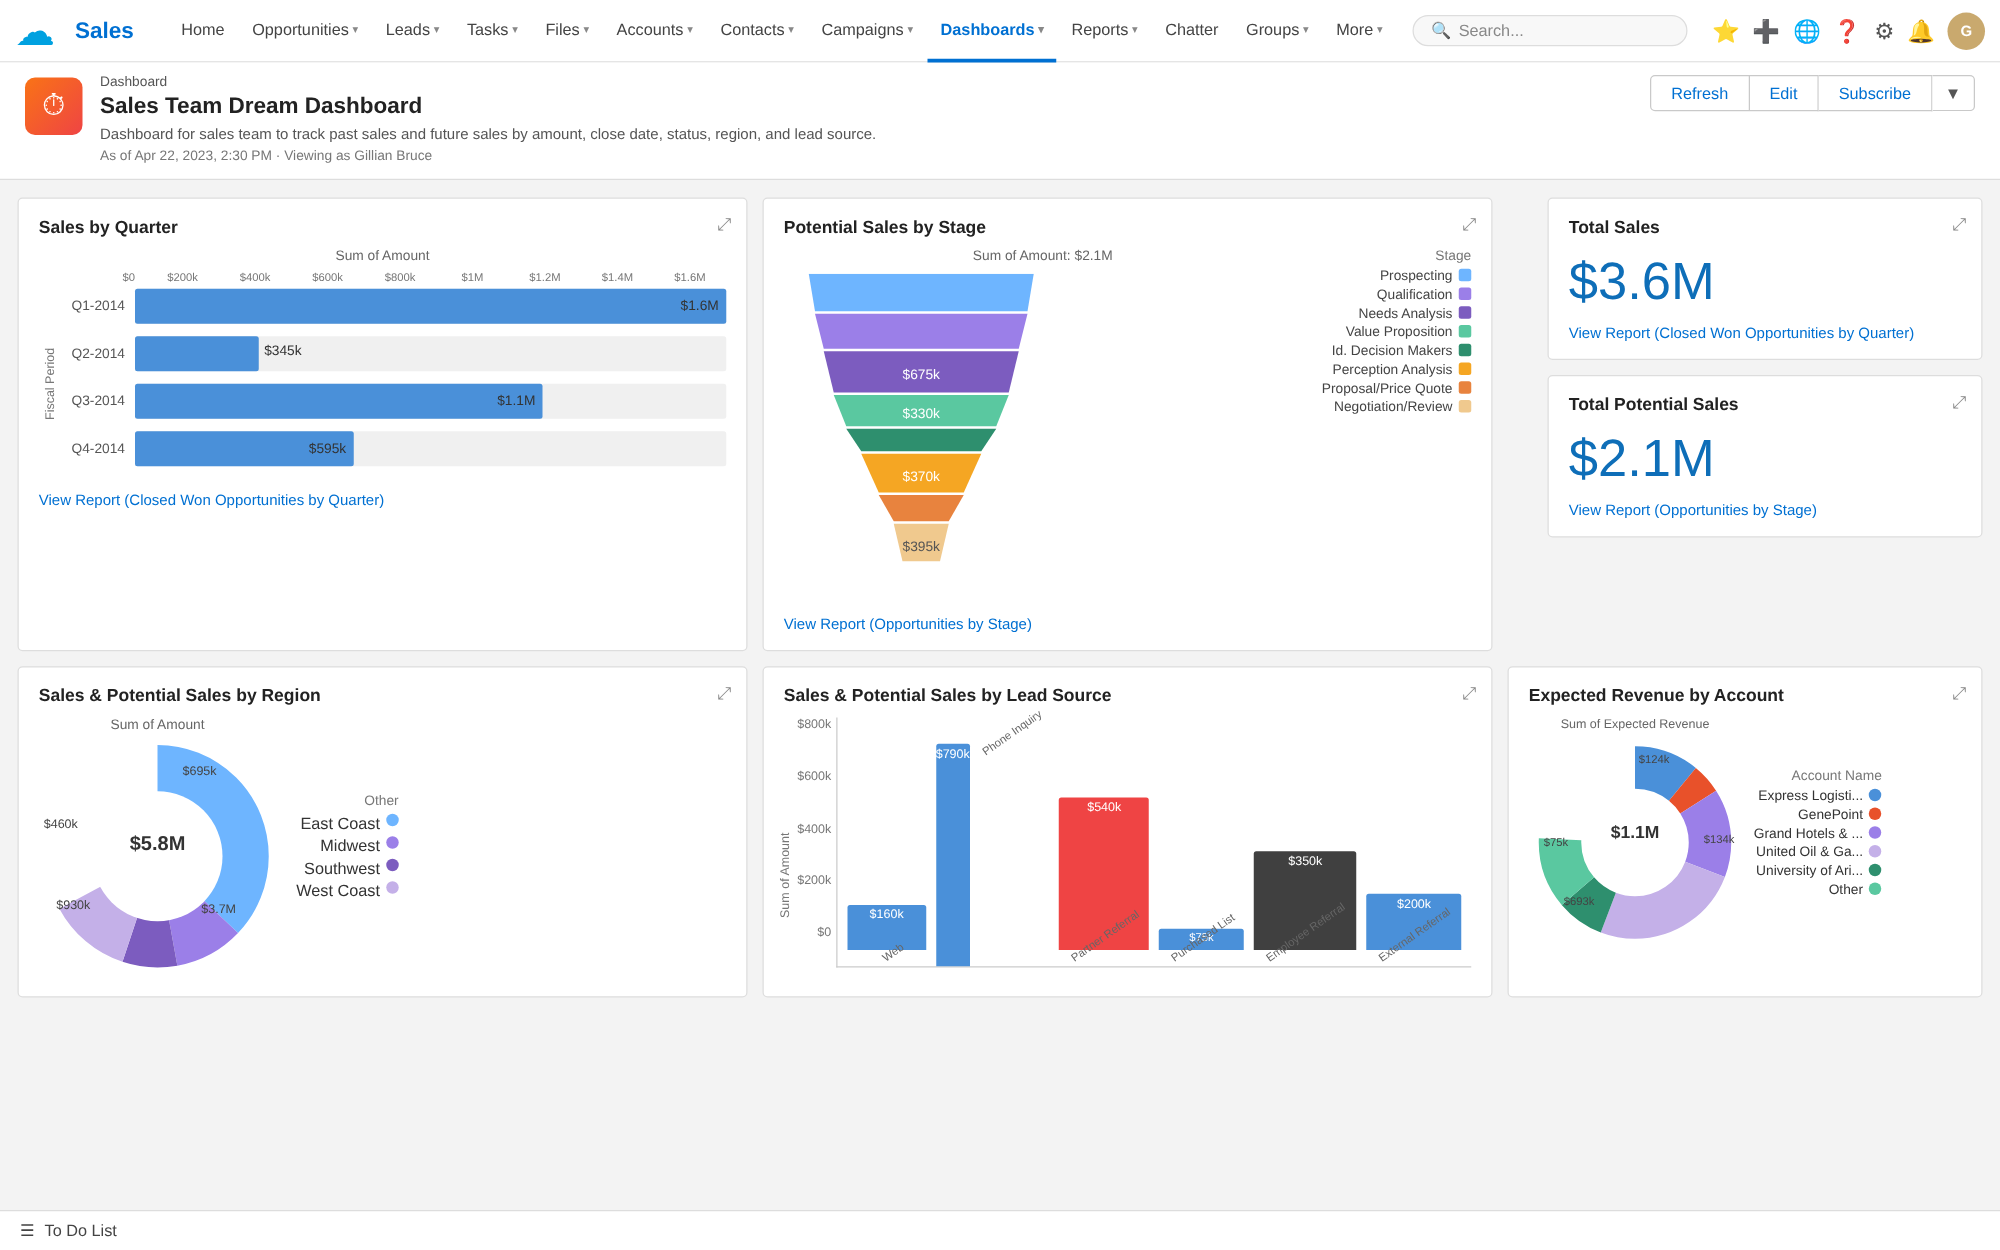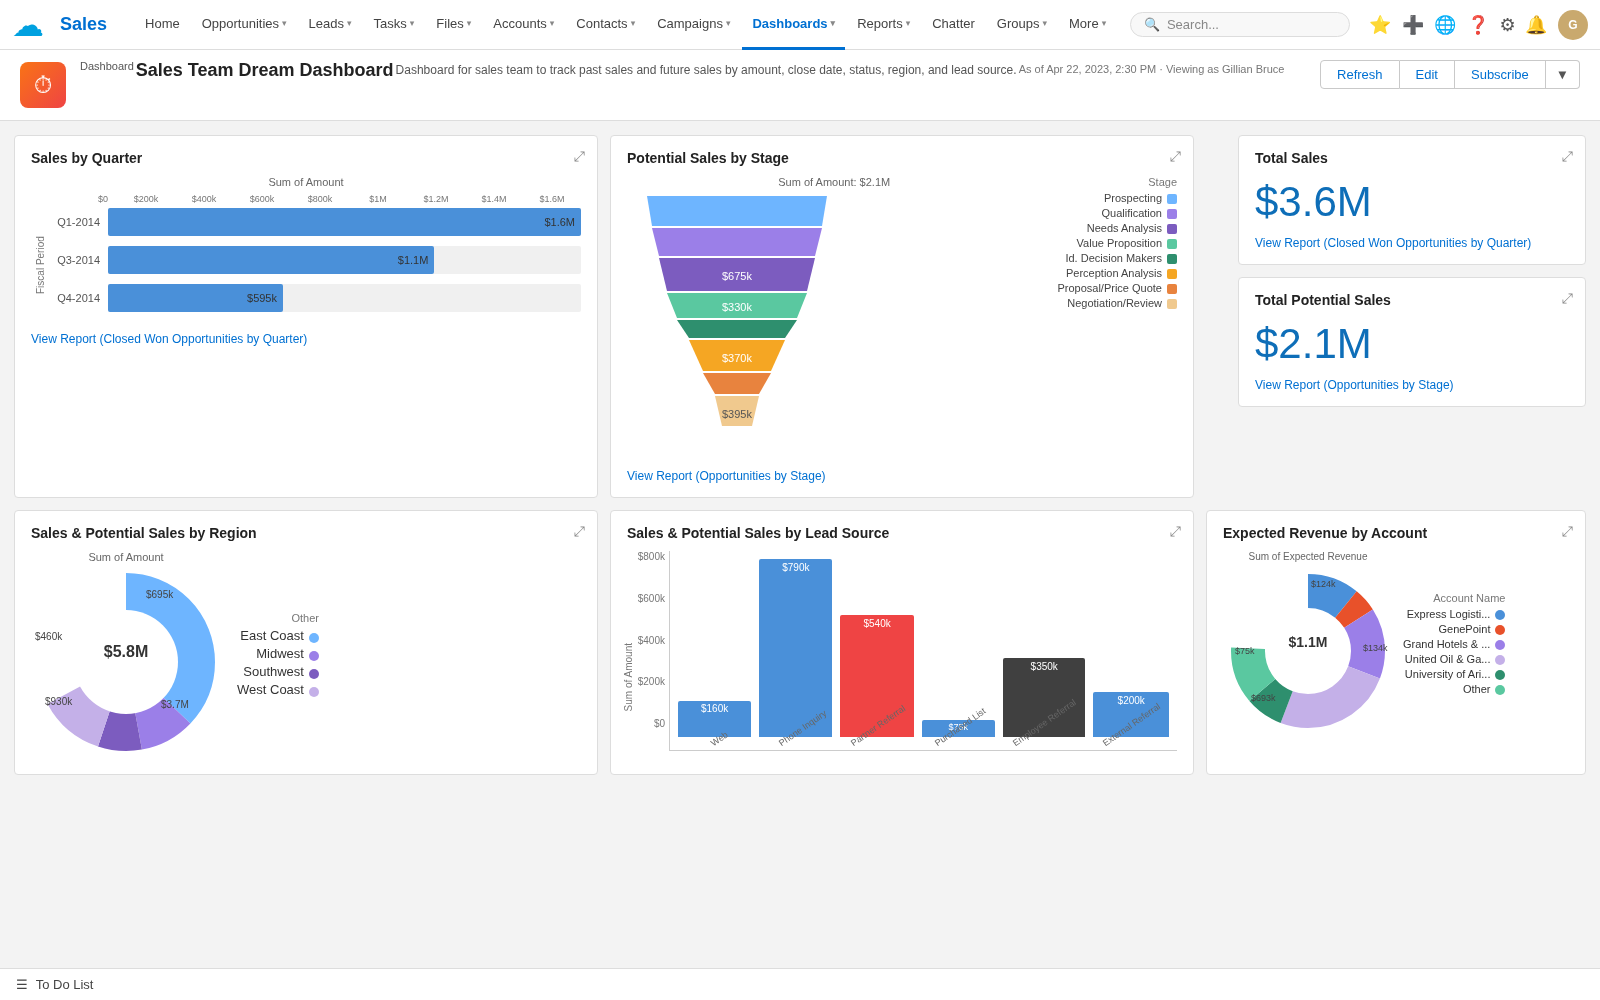--- a/index.html
+++ b/index.html
@@ -43,21 +43,21 @@
       border-bottom: 1px solid #ddd;
       display: flex; align-items: flex-start; justify-content: space-between;
     }
     .dash-header-left { display: flex; align-items: flex-start; gap: 14px; }
     .dash-icon {
       width: 46px; height: 46px; border-radius: 8px;
       background: linear-gradient(135deg, #f97316, #ef4444);
       display: flex; align-items: center; justify-content: center;
       font-size: 22px; flex-shrink: 0; margin-top: 2px;
     }
-    .dash-title-block { display: flex; flex-direction: row; gap: 2px; }
+    .dash-title-block { display: flex; flex-direction: column; gap: 2px; }
     .dash-breadcrumb { font-size: 11px; color: #555; }
     .dash-title { font-size: 18px; font-weight: bold; color: #222; }
     .dash-desc { font-size: 12px; color: #555; margin-top: 3px; }
     .dash-date { font-size: 11px; color: #777; margin-top: 3px; }
     .dash-actions { display: flex; align-items: center; gap: 0; }
     .btn-action {
       border: 1px solid #c9c9c9; background: #fff;
       padding: 6px 16px; font-size: 13px; cursor: pointer;
       color: #0070d2; font-weight: 500;
     }
@@ -101,21 +101,21 @@
     .bar-track { flex: 1; height: 28px; background: #f0f0f0; border-radius: 2px; position: relative; }
     .bar-fill { height: 100%; background: #4a90d9; border-radius: 2px; display: flex; align-items: center; justify-content: flex-end; padding-right: 6px; }
     .bar-val { font-size: 11px; color: #333; font-weight: 500; }
     .chart-x-title { text-align: center; font-size: 11px; color: #666; margin-bottom: 6px; }
 
     
     .funnel-container { display: flex; gap: 16px; align-items: flex-start; }
     .funnel-subtitle { font-size: 11px; color: #666; text-align: center; margin-bottom: 8px; }
     .funnel-legend { font-size: 11px; color: #444; }
     .funnel-legend-title { text-align: right; color: #777; margin-bottom: 4px; font-size: 11px; }
-    .legend-item { display: flex; align-items: flex-end; gap: 5px; margin-bottom: 3px; justify-content: flex-end; }
+    .legend-item { display: flex; align-items: flex-start; gap: 5px; margin-bottom: 3px; justify-content: flex-end; }
     .legend-dot { width: 10px; height: 10px; border-radius: 2px; flex-shrink: 0; }
 
     
     .bottom-bar {
       background: #fff; border-top: 1px solid #ddd;
       padding: 8px 16px; display: flex; align-items: center; gap: 8px;
       font-size: 13px; color: #444; cursor: pointer;
       position: fixed; bottom: 0; left: 0; right: 0;
     }
   </style>
@@ -200,20 +200,27 @@
       <div style="flex:1;">
         <div class="bar-chart-row">
           <div class="bar-label">Q1-2014</div>
           <div class="bar-track">
             <div class="bar-fill" style="width:100%;">
               <span class="bar-val">$1.6M</span>
             </div>
           </div>
         </div>
         <div class="bar-chart-row">
+          <div class="bar-label">Q2-2014</div>
+          <div class="bar-track">
+            <div class="bar-fill" style="width:21%;"></div>
+            <span style="position:absolute;left:calc(21% + 4px);top:6px;font-size:11px;color:#333;font-weight:500;">$345k</span>
+          </div>
+        </div>
+        <div class="bar-chart-row">
           <div class="bar-label">Q3-2014</div>
           <div class="bar-track">
             <div class="bar-fill" style="width:69%;">
               <span class="bar-val">$1.1M</span>
             </div>
           </div>
         </div>
         <div class="bar-chart-row">
           <div class="bar-label">Q4-2014</div>
           <div class="bar-track">
@@ -373,21 +380,21 @@
         <span>$0</span>
       </div>
 
       <div style="flex:1;display:flex;align-items:flex-end;gap:8px;border-left:1px solid #ccc;border-bottom:1px solid #ccc;padding:0 8px 0 8px;padding-bottom:0;">
 
         <div style="display:flex;flex-direction:column;align-items:center;flex:1;">
           <span style="font-size:10px;color:#fff;font-weight:500;background:#4a90d9;width:100%;text-align:center;padding:2px 0;height:36px;display:flex;align-items:flex-start;justify-content:center;border-radius:2px 2px 0 0;">$160k</span>
           <div style="font-size:9px;color:#666;text-align:center;margin-top:3px;transform:rotate(-35deg);transform-origin:top left;white-space:nowrap;margin-left:8px;">Web</div>
         </div>
 
-        <div style="display:flex;flex-direction:column;align-items:flex-end;flex:1;">
+        <div style="display:flex;flex-direction:row;align-items:flex-start;flex:1;">
           <div style="background:#4a90d9;width:100%;height:178px;border-radius:2px 2px 0 0;display:flex;align-items:flex-start;justify-content:center;padding-top:3px;">
             <span style="font-size:10px;color:#fff;font-weight:500;">$790k</span>
           </div>
           <div style="font-size:9px;color:#666;text-align:center;margin-top:3px;transform:rotate(-35deg);transform-origin:top left;white-space:nowrap;margin-left:8px;">Phone Inquiry</div>
         </div>
 
         <div style="display:flex;flex-direction:column;align-items:center;flex:1;">
           <div style="background:#ef4444;width:100%;height:122px;border-radius:2px 2px 0 0;display:flex;align-items:flex-start;justify-content:center;padding-top:3px;">
             <span style="font-size:10px;color:#fff;font-weight:500;">$540k</span>
           </div>

